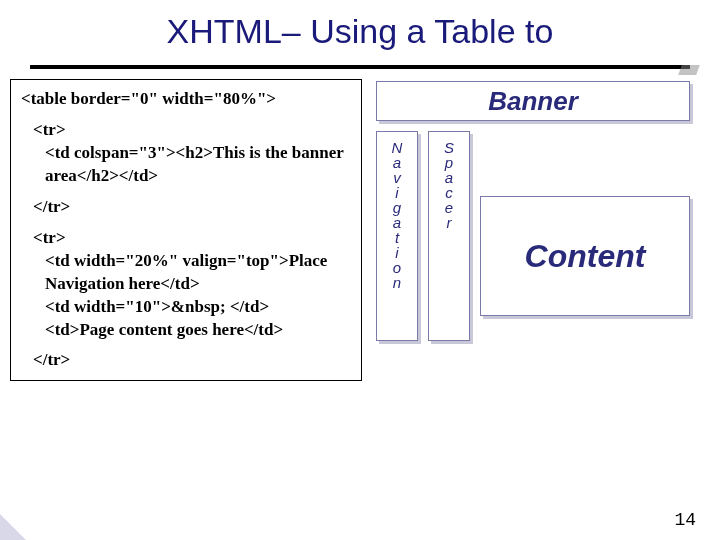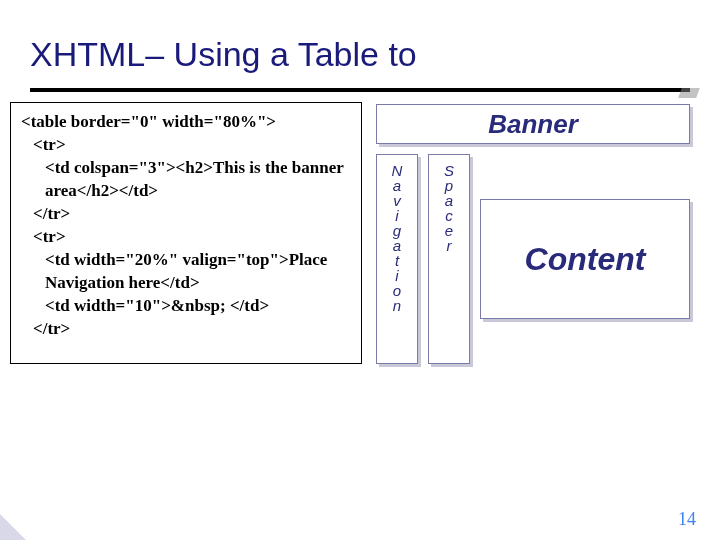--- a/index.html
+++ b/index.html
@@ -6,22 +6,21 @@
   body {
     width: 720px;
     height: 540px;
     background: #ffffff;
     font-family: Verdana, Geneva, sans-serif;
     position: relative;
     overflow: hidden;
   }
   .title-area {
     padding: 12px 30px 8px 30px;
-    text-align: left;
-    margin-top: 23px;
+    text-align: center;
   }
   .title {
     font-size: 34px;
     color: #1a1a7a;
     font-family: Verdana, Geneva, sans-serif;
     line-height: 1.15;
     font-weight: normal;
   }
   .title-underline {
     margin: 6px 30px 0 30px;
@@ -49,21 +48,21 @@
     border: 1.5px solid #000;
     padding: 8px 10px;
     width: 352px;
     font-family: "Times New Roman", Times, serif;
     font-weight: bold;
     font-size: 17px;
     line-height: 1.35;
     color: #000;
   }
   .code-line { white-space: pre-wrap; }
-  .ind1 { padding-left: 12px; }
+  .ind1 { padding-left: 12px; margin-top: 8px; }
   .ind2 { padding-left: 24px; }
   .diagram {
     flex: 1;
     display: flex;
     flex-direction: column;
     gap: 10px;
     padding-top: 2px;
   }
   .dbox {
     border: 1.5px solid #7a7aaa;
@@ -102,23 +101,23 @@
     height: 120px;
     font-size: 32px;
     font-style: italic;
     font-weight: bold;
     align-self: center;
   }
   .page-num {
     position: absolute;
     bottom: 10px;
     right: 24px;
-    font-family: Liberation Serif, serif;
+    font-family: Liberation Mono, monospace;
     font-size: 18px;
-    color: #3b82f6;
+    color: #000000;
   }
   .corner {
     position: absolute;
     left: 0;
     bottom: 0;
     width: 0;
     height: 0;
     border-left: 26px solid #d8d8e8;
     border-top: 26px solid transparent;
   }
@@ -136,20 +135,21 @@
 <div class="content-row">
 
   <div class="code-box">
     <div class="code-line">&lt;table border="0" width="80%"&gt;</div>
     <div class="code-line ind1">&lt;tr&gt;</div>
     <div class="code-line ind2">&lt;td colspan="3"&gt;&lt;h2&gt;This is the banner area&lt;/h2&gt;&lt;/td&gt;</div>
     <div class="code-line ind1">&lt;/tr&gt;</div>
     <div class="code-line ind1">&lt;tr&gt;</div>
     <div class="code-line ind2">&lt;td width="20%" valign="top"&gt;Place Navigation here&lt;/td&gt;</div>
     <div class="code-line ind2">&lt;td width="10"&gt;&amp;nbsp; &lt;/td&gt;</div>
+    <div class="code-line ind2">&lt;td&gt;Page content goes here&lt;/td&gt;</div>
     <div class="code-line ind1">&lt;/tr&gt;</div>
   </div>
 
   <div class="diagram">
     <div class="dbox banner-box">
       <span>Banner</span>
     </div>
     <div class="lower-row">
       <div class="dbox nav-box">
           <span>N</span>

